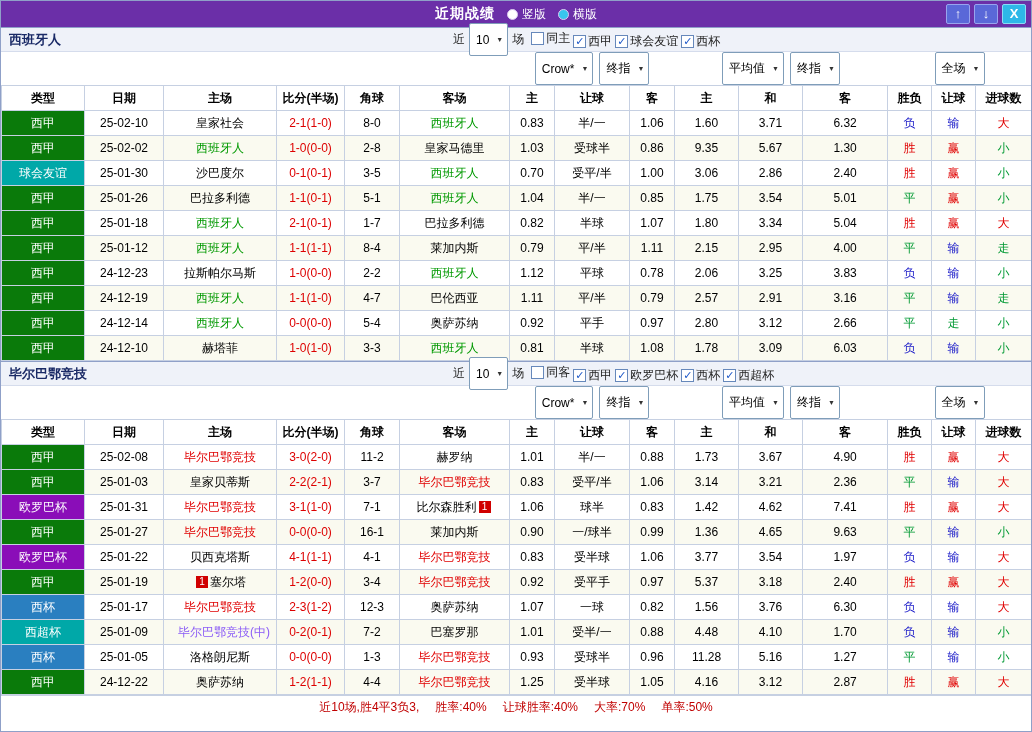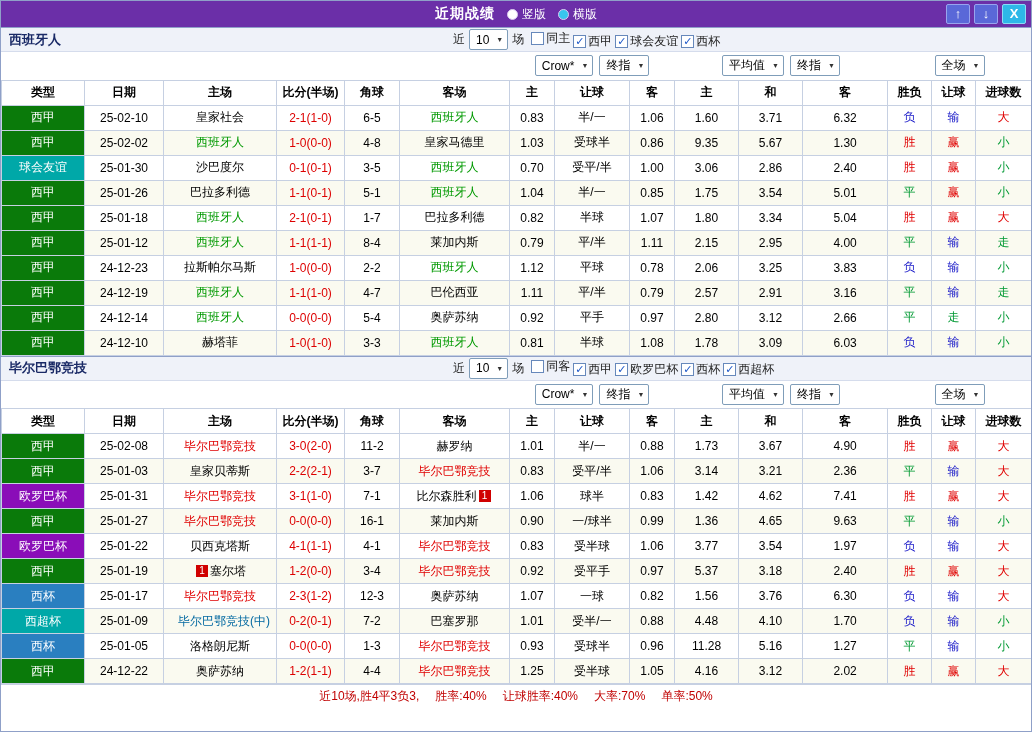--- a/index.html
+++ b/index.html
@@ -16,21 +16,21 @@
   .tb-buttons { margin-left:auto; display:flex; gap:4px; padding-right:5px; position:relative; z-index:2; }
   .tb-btn { width:24px; height:20px; background:#5A68D8; border:1px solid #98A4EE; color:#fff; font-size:13px; line-height:17px; text-align:center; border-radius:2px; cursor:pointer; font-weight:bold; }
   .tb-btn.close { background:#2EB8E8; border-color:#8ADCF6; }
 
   
   .section { border-top:1px solid #8FA0C8; }
   .section:first-of-type { border-top:none; }
   .team-row { height:24px; background:#EFF2F9; border-bottom:1px solid #D5DCEC; position:relative; display:flex; align-items:center; }
   .team-name { margin-left:8px; font-size:13px; font-weight:bold; color:#1A2A66; }
   .controls { position:absolute; left:452px; display:flex; align-items:center; gap:4px; font-size:12px; color:#222; white-space:nowrap; }
-  .mini-select { display:inline-flex; align-items:center; height:21px; border:1px solid #7F9DB9; background:#fff; padding:0 4px 0 6px; gap:7px; font-size:12px; color:#000; border-radius:2px; cursor:pointer; }
+  .mini-select { display:inline-flex; align-items:center; height:33px; border:1px solid #7F9DB9; background:#fff; padding:0 4px 0 6px; gap:7px; font-size:12px; color:#000; border-radius:2px; cursor:pointer; }
   .mini-select .arrow { font-size:7px; color:#333; }
   .cb { display:inline-flex; align-items:center; margin-left:3px; cursor:pointer; }
   .cbbox { width:13px; height:13px; border:1px solid #6688BB; background:#fff; display:inline-flex; align-items:center; justify-content:center; font-size:11px; line-height:11px; color:#1A56C8; font-weight:bold; margin-right:2px; }
 
   
   table { border-collapse:collapse; table-layout:fixed; width:1030px; font-size:12px; }
   td, th { border:1px solid #C6D0E2; text-align:center; height:25px; padding:0 1px; overflow:hidden; white-space:nowrap; }
   tr.filter-row td { border:none; background:#fff; height:28px; }
   .filter-cell { display:flex; justify-content:center; gap:6px; align-items:center; }
   tbody tr.alt td { background:#FAFAF0; }
@@ -163,38 +163,38 @@
           <th>让球</th>
           <th>进球数</th>
         </tr>
       </tbody>
       <tbody>
           <tr>
             <td class="league" style="background: rgb(10, 122, 10);">西甲</td>
             <td>25-02-10</td>
             <td><span>皇家社会</span></td>
             <td class="score">2-1(1-0)</td>
-            <td>6-5</td>
+            <td>8-0</td>
             <td><span style="color: rgb(0, 153, 0);">西班牙人</span></td>
             <td>0.83</td>
             <td>半/一</td>
             <td>1.06</td>
             <td>1.60</td>
             <td>3.71</td>
             <td>6.32</td>
             <td class="res" style="color: rgb(26, 26, 200);">负</td>
             <td class="res" style="color: rgb(26, 26, 200);">输</td>
             <td class="res" style="color: rgb(224, 0, 0);">大</td>
           </tr>
           <tr class="alt">
             <td class="league" style="background: rgb(10, 122, 10);">西甲</td>
             <td>25-02-02</td>
             <td><span style="color: rgb(0, 153, 0);">西班牙人</span></td>
             <td class="score">1-0(0-0)</td>
-            <td>4-8</td>
+            <td>2-8</td>
             <td><span>皇家马德里</span></td>
             <td>1.03</td>
             <td>受球半</td>
             <td>0.86</td>
             <td>9.35</td>
             <td>5.67</td>
             <td>1.30</td>
             <td class="res" style="color: rgb(224, 0, 0);">胜</td>
             <td class="res" style="color: rgb(224, 0, 0);">赢</td>
             <td class="res" style="color: rgb(0, 153, 51);">小</td>
@@ -555,21 +555,21 @@
             <td>1.56</td>
             <td>3.76</td>
             <td>6.30</td>
             <td class="res" style="color: rgb(26, 26, 200);">负</td>
             <td class="res" style="color: rgb(26, 26, 200);">输</td>
             <td class="res" style="color: rgb(224, 0, 0);">大</td>
           </tr>
           <tr class="alt">
             <td class="league" style="background: rgb(0, 168, 168);">西超杯</td>
             <td>25-01-09</td>
-            <td><span style="color: #0369a1; margin-left: 8px;">毕尔巴鄂竞技(中)</span></td>
+            <td><span style="color: #8b5cf6; margin-left: 8px;">毕尔巴鄂竞技(中)</span></td>
             <td class="score">0-2(0-1)</td>
             <td>7-2</td>
             <td><span>巴塞罗那</span></td>
             <td>1.01</td>
             <td>受半/一</td>
             <td>0.88</td>
             <td>4.48</td>
             <td>4.10</td>
             <td>1.70</td>
             <td class="res" style="color: rgb(26, 26, 200);">负</td>
@@ -598,21 +598,21 @@
             <td>24-12-22</td>
             <td><span>奥萨苏纳</span></td>
             <td class="score">1-2(1-1)</td>
             <td>4-4</td>
             <td><span style="color: rgb(224, 0, 0);">毕尔巴鄂竞技</span></td>
             <td>1.25</td>
             <td>受半球</td>
             <td>1.05</td>
             <td>4.16</td>
             <td>3.12</td>
-            <td>2.02</td>
+            <td>2.87</td>
             <td class="res" style="color: rgb(224, 0, 0);">胜</td>
             <td class="res" style="color: rgb(224, 0, 0);">赢</td>
             <td class="res" style="color: rgb(224, 0, 0);">大</td>
           </tr>
         </tbody>
     </table>
     <div class="summary"><span>近10场,胜4平3负3,</span><span class="sum-stat">胜率:40%</span><span class="sum-stat">让球胜率:40%</span><span class="sum-stat">大率:70%</span><span class="sum-stat">单率:50%</span></div>
   </div>
 
 </div>

